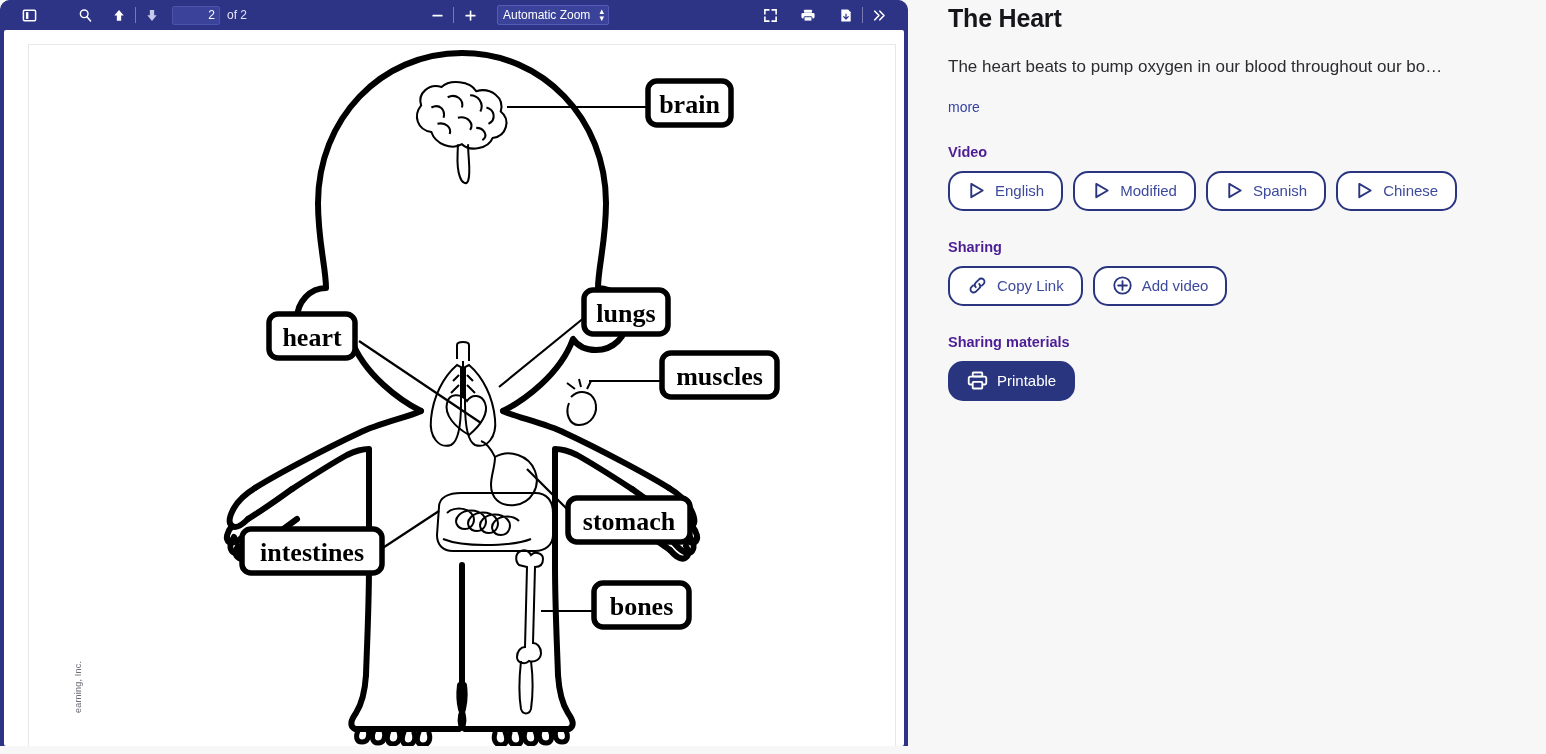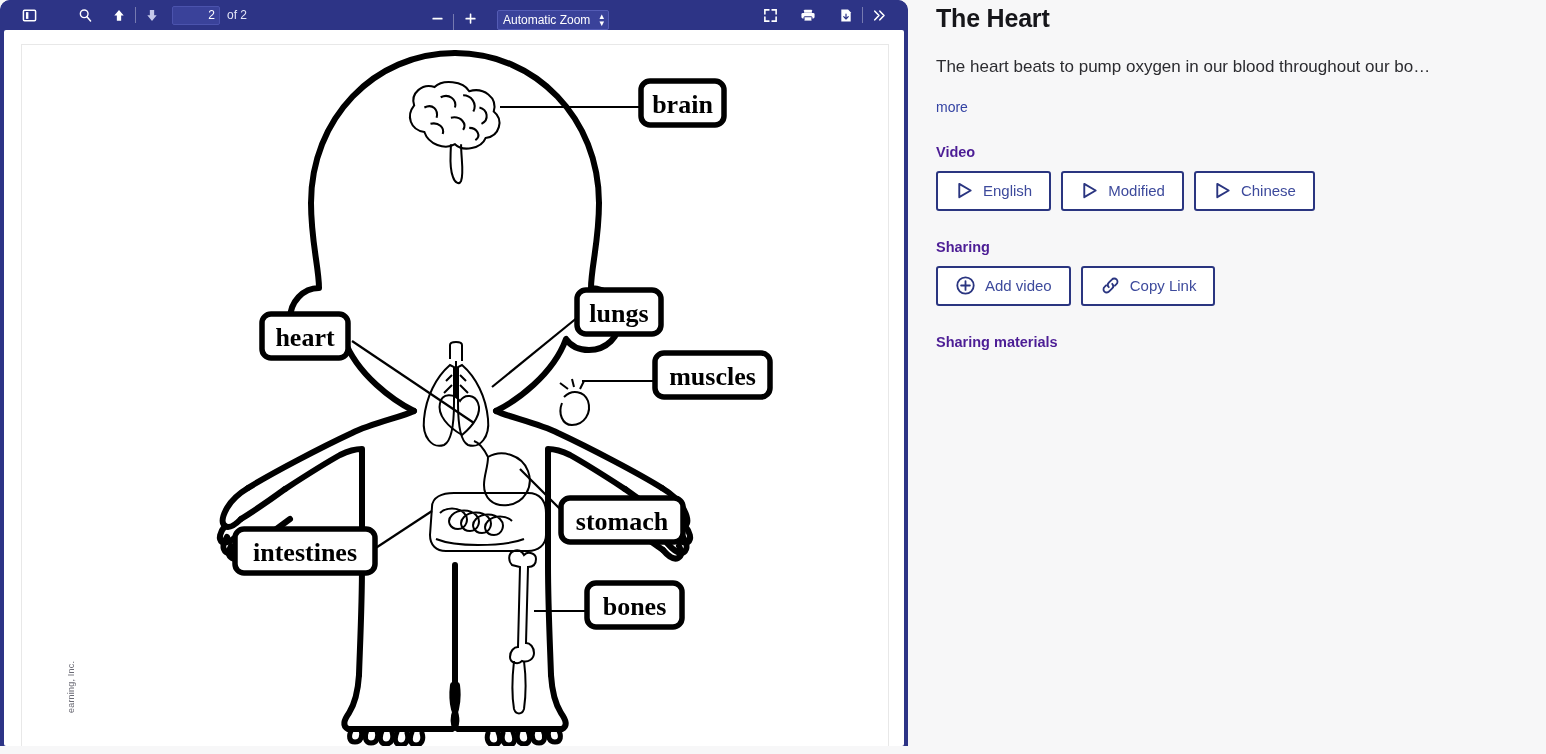--- a/index.html
+++ b/index.html
@@ -48,21 +48,21 @@
     display: flex;
     align-items: center;
     gap: 0px;
   }
   .tb-mid {
     position: absolute;
     left: 424px;
     top: 0;
     height: 30px;
     display: flex;
-    align-items: flex-end;
+    align-items: center;
     gap: 0px;
   }
   .tb-right {
     position: absolute;
     right: 16px;
     top: 0;
     height: 30px;
     display: flex;
     align-items: center;
     gap: 0px;
@@ -143,21 +143,21 @@
     left: 4px;
     top: 30px;
     width: 900px;
     height: 716px;
     background: #ffffff;
     border-radius: 2px;
     overflow: hidden;
   }
   .pdf-page {
     position: absolute;
-    left: 17px;
+    left: 24px;
     top: 14px;
     width: 868px;
     height: 706px;
     background: #ffffff;
     border: 1px solid #e8e8e8;
     box-sizing: border-box;
     overflow: hidden;
   }
   .copyright-v {
     position: absolute;
@@ -169,21 +169,21 @@
     transform: rotate(-90deg);
     transform-origin: left top;
     white-space: nowrap;
     letter-spacing: 0.2px;
   }
   .diagram { position: absolute; left: 0; top: 0; }
 
   
   .info-panel {
     flex: 1 1 auto;
-    padding: 0 0 0 28px;
+    padding: 0 0 0 40px;
     box-sizing: border-box;
     background: #f7f7f8;
     overflow: hidden;
   }
   .panel-title {
     margin: 0;
     padding-top: 4px;
     font-size: 25px;
     font-weight: bold;
     color: #16161a;
@@ -217,21 +217,21 @@
     gap: 10px;
     flex-wrap: wrap;
   }
   .pill {
     display: inline-flex;
     align-items: center;
     gap: 9px;
     height: 40px;
     padding: 0 17px;
     border: 2px solid #2a3580;
-    border-radius: 3px;
+    border-radius: 15px;
     background: #ffffff;
     color: #3d4a9c;
     font-size: 15px;
     font-family: "Liberation Sans", sans-serif;
     cursor: pointer;
     box-sizing: border-box;
     white-space: nowrap;
   }
   .pill.active {
     background: #2a3580;
@@ -548,62 +548,80 @@
 
         <button class="pill">
           <span class="ico">
             <svg width="19" height="19" viewBox="0 0 20 20">
               <path d="M4.5 3 L16.5 10 L4.5 17 Z" fill="none" stroke="#2a3580" stroke-width="2" stroke-linejoin="round"></path>
             </svg>
           </span>
           <span>Modified</span>
         </button>
 
-
         <button class="pill">
           <span class="ico">
             <svg width="19" height="19" viewBox="0 0 20 20">
               <path d="M4.5 3 L16.5 10 L4.5 17 Z" fill="none" stroke="#2a3580" stroke-width="2" stroke-linejoin="round"></path>
             </svg>
           </span>
+          <span>Spanish</span>
+        </button>
+
+        <button class="pill">
+          <span class="ico">
+            <svg width="19" height="19" viewBox="0 0 20 20">
+              <path d="M4.5 3 L16.5 10 L4.5 17 Z" fill="none" stroke="#2a3580" stroke-width="2" stroke-linejoin="round"></path>
+            </svg>
+          </span>
           <span>Chinese</span>
         </button>
       </div>
     </div>
 
     
     <div class="section">
       <div class="section-label">Sharing</div>
       <div class="btn-row">
+
+        <button class="pill">
+          <span class="ico">
+            <svg width="21" height="21" viewBox="0 0 22 22">
+              <path d="M9.2 12.8 a3.4 3.4 0 0 1 0 -4.8 L12.4 4.8 a3.4 3.4 0 1 1 4.8 4.8 L15.6 11.2" fill="none" stroke="#2a3580" stroke-width="1.9" stroke-linecap="round"></path>
+              <path d="M12.8 9.2 a3.4 3.4 0 0 1 0 4.8 L9.6 17.2 a3.4 3.4 0 1 1 -4.8 -4.8 L6.4 10.8" fill="none" stroke="#2a3580" stroke-width="1.9" stroke-linecap="round"></path>
+            </svg>
+          </span>
+          <span>Copy Link</span>
+        </button>
 
         <button class="pill">
           <span class="ico">
             <svg width="21" height="21" viewBox="0 0 22 22">
               <circle cx="11" cy="11" r="8.6" fill="none" stroke="#2a3580" stroke-width="1.9"></circle>
               <path d="M11 6.4 V15.6 M6.4 11 H15.6" stroke="#2a3580" stroke-width="1.9" stroke-linecap="round"></path>
             </svg>
           </span>
           <span>Add video</span>
         </button>
-
-        <button class="pill">
-          <span class="ico">
-            <svg width="21" height="21" viewBox="0 0 22 22">
-              <path d="M9.2 12.8 a3.4 3.4 0 0 1 0 -4.8 L12.4 4.8 a3.4 3.4 0 1 1 4.8 4.8 L15.6 11.2" fill="none" stroke="#2a3580" stroke-width="1.9" stroke-linecap="round"></path>
-              <path d="M12.8 9.2 a3.4 3.4 0 0 1 0 4.8 L9.6 17.2 a3.4 3.4 0 1 1 -4.8 -4.8 L6.4 10.8" fill="none" stroke="#2a3580" stroke-width="1.9" stroke-linecap="round"></path>
-            </svg>
-          </span>
-          <span>Copy Link</span>
-        </button>
       </div>
     </div>
 
     
     <div class="section">
       <div class="section-label">Sharing materials</div>
       <div class="btn-row">
 
 
+        <button class="pill active">
+          <span class="ico">
+            <svg width="21" height="21" viewBox="0 0 22 22">
+              <rect x="6" y="2.6" width="10" height="4" rx="0.8" fill="none" stroke="#ffffff" stroke-width="1.9"></rect>
+              <path d="M5.2 15.2 H3.4 a1.6 1.6 0 0 1 -1.6 -1.6 V8.6 a1.6 1.6 0 0 1 1.6 -1.6 H18.6 a1.6 1.6 0 0 1 1.6 1.6 V13.6 a1.6 1.6 0 0 1 -1.6 1.6 H16.8" fill="none" stroke="#ffffff" stroke-width="1.9" stroke-linecap="round"></path>
+              <rect x="6" y="12.4" width="10" height="7" rx="0.8" fill="none" stroke="#ffffff" stroke-width="1.9"></rect>
+            </svg>
+          </span>
+          <span>Printable</span>
+        </button>
 
       </div>
     </div>
   </div>
 </div>
 
 </body></html>

